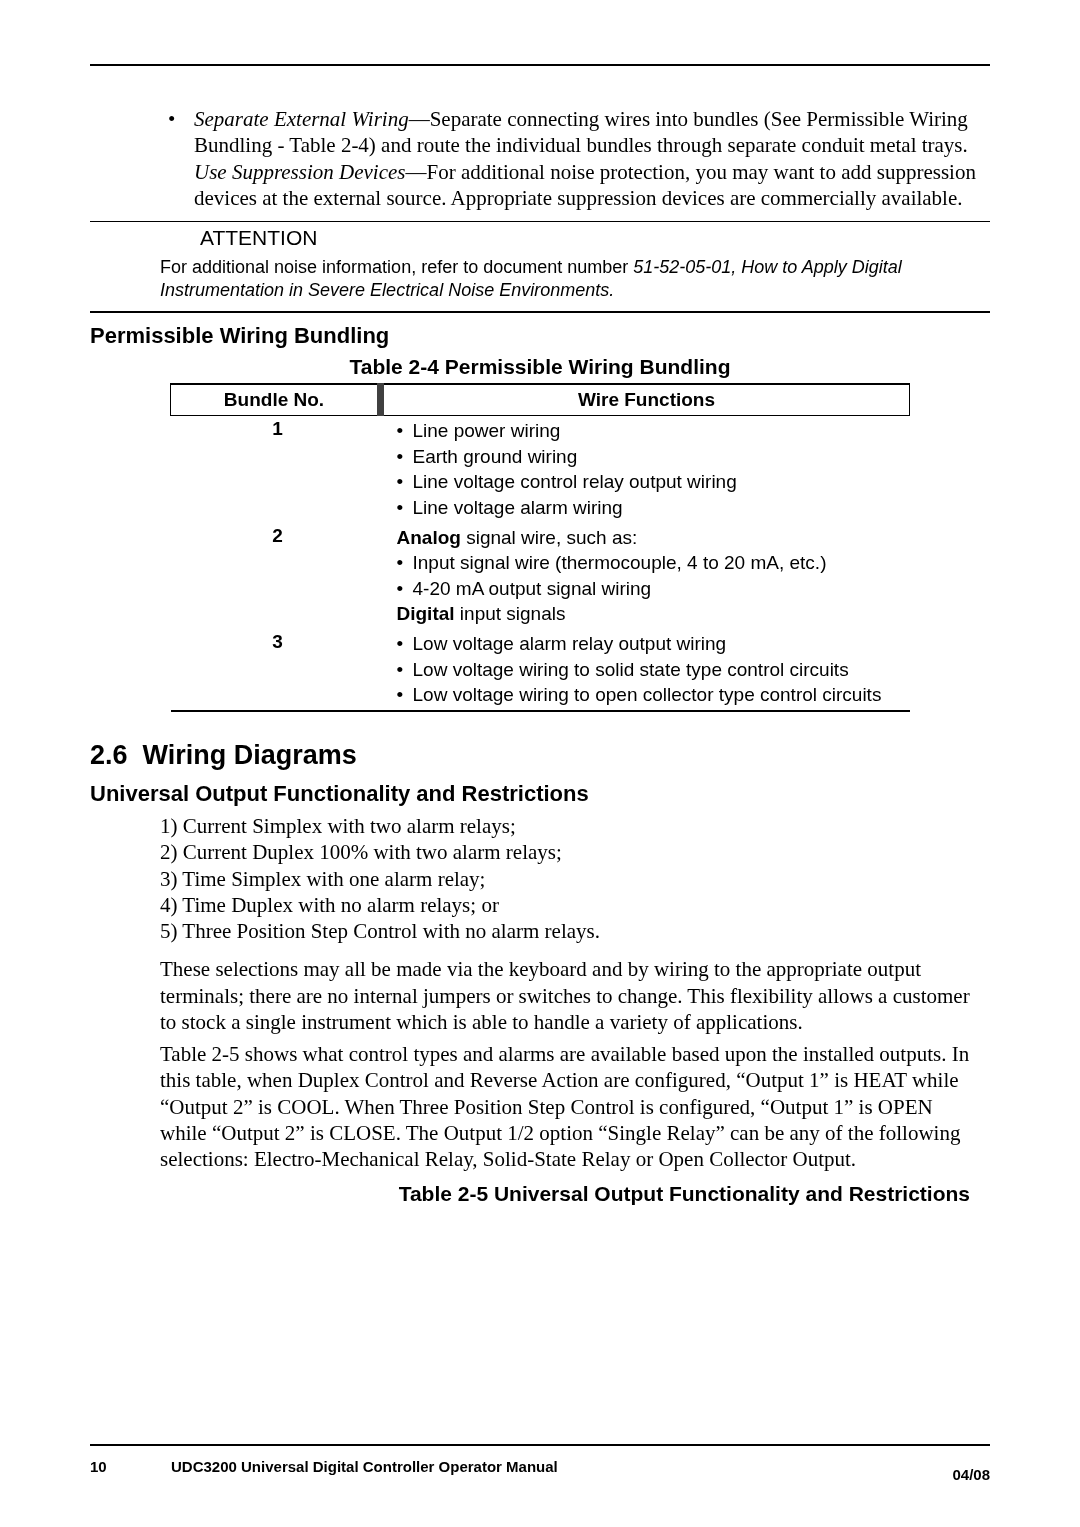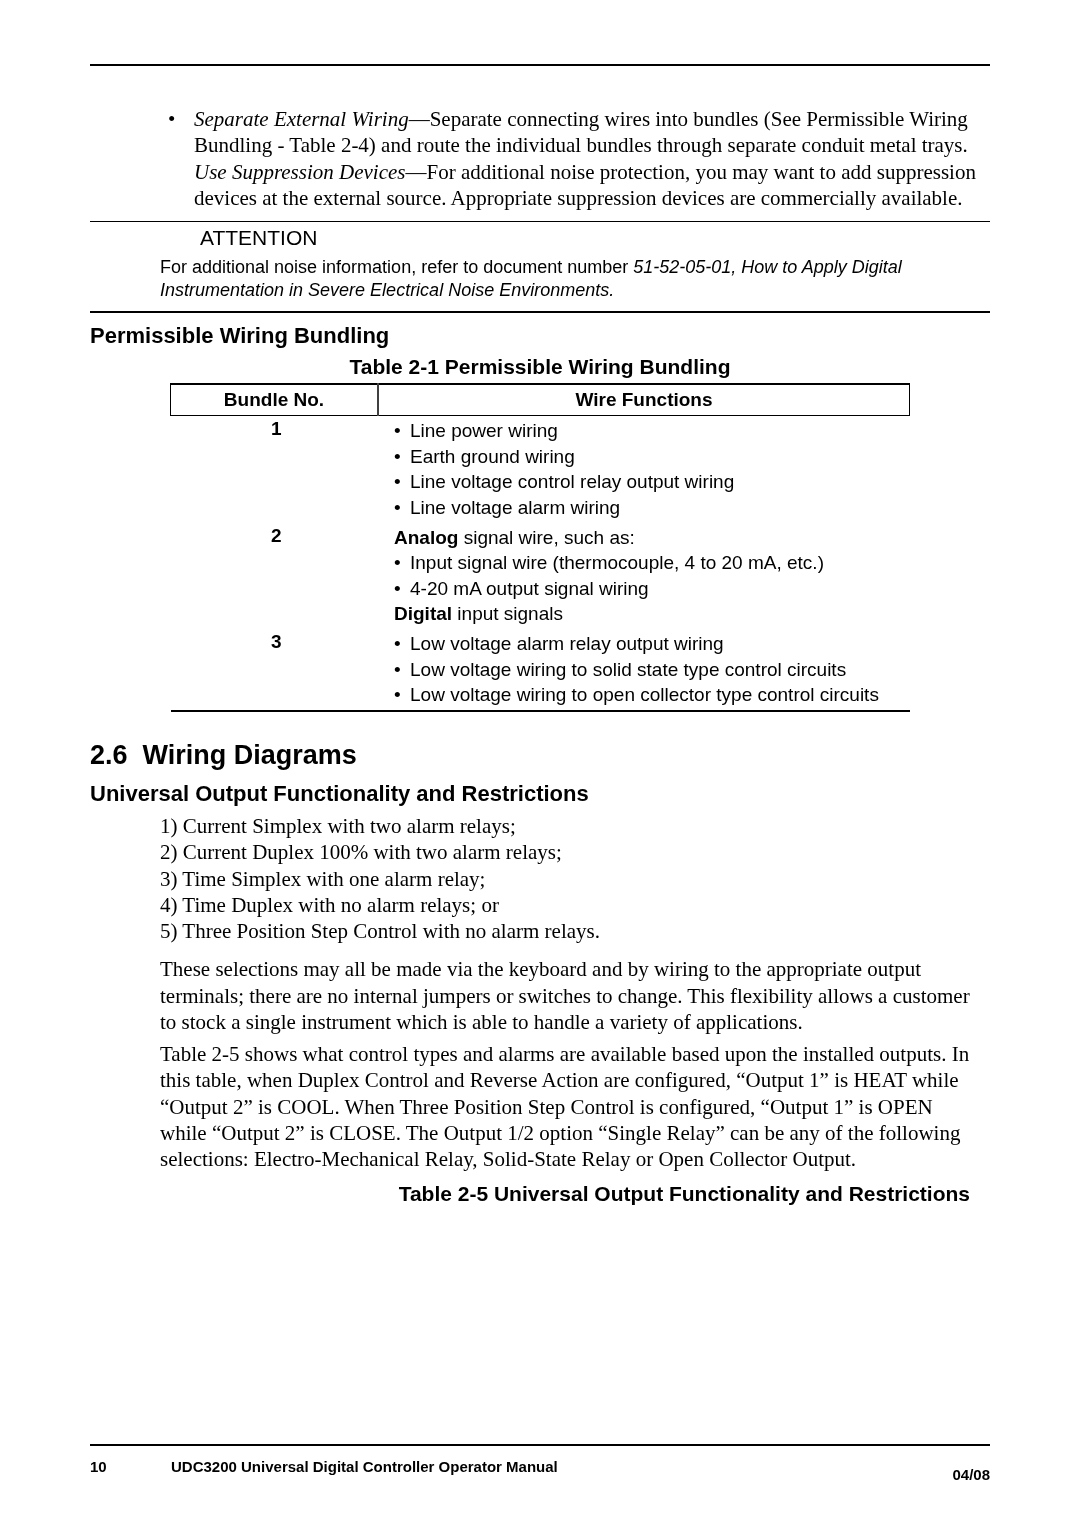--- a/index.html
+++ b/index.html
@@ -81,21 +81,21 @@
     font-size: 19px;
   }
   .bundle-table th {
     border-top: 2px solid #000;
     border-bottom: 1px solid #000;
     padding: 4px 8px;
     font-weight: bold;
     text-align: center;
   }
   .bundle-table th.left-col {
-    border-right: 2px solid #404040;
+    border-right: 7px solid #404040;
     border-left: 1px solid #000;
     width: 190px;
   }
   .bundle-table th.right-col {
     border-right: 1px solid #000;
   }
   .bundle-table td {
     padding: 2px 8px 2px 12px;
     vertical-align: top;
   }
@@ -192,21 +192,21 @@
   </div>
 
   <hr class="attention-sep">
   <div class="attention-label">ATTENTION</div>
   <div class="attention-body">
     <span>For additional noise information, refer to document number </span><span class="ital">51-52-05-01, How to Apply Digital Instrumentation in Severe Electrical Noise Environments.</span>
   </div>
   <hr class="attention-bottom">
 
   <div class="subhead">Permissible Wiring Bundling</div>
-  <div class="table-caption">Table 2-1  Permissible Wiring Bundling</div>
+  <div class="table-caption">Table 2-4  Permissible Wiring Bundling</div>
 
   <table class="bundle-table">
     <tbody>
         <tr>
       <th class="left-col">Bundle No.</th>
       <th class="right-col">Wire Functions</th>
     </tr>
     <tr>
       <td class="bundle-num">1</td>
       <td>

